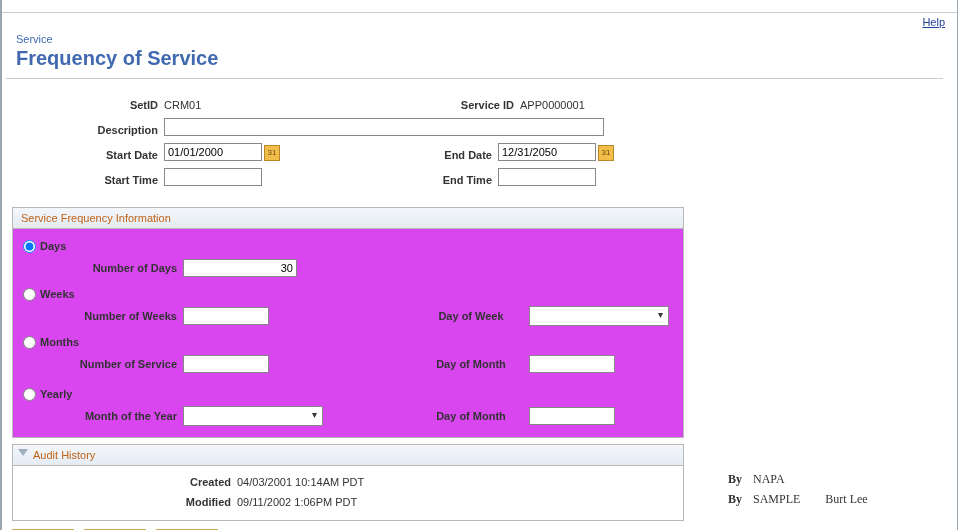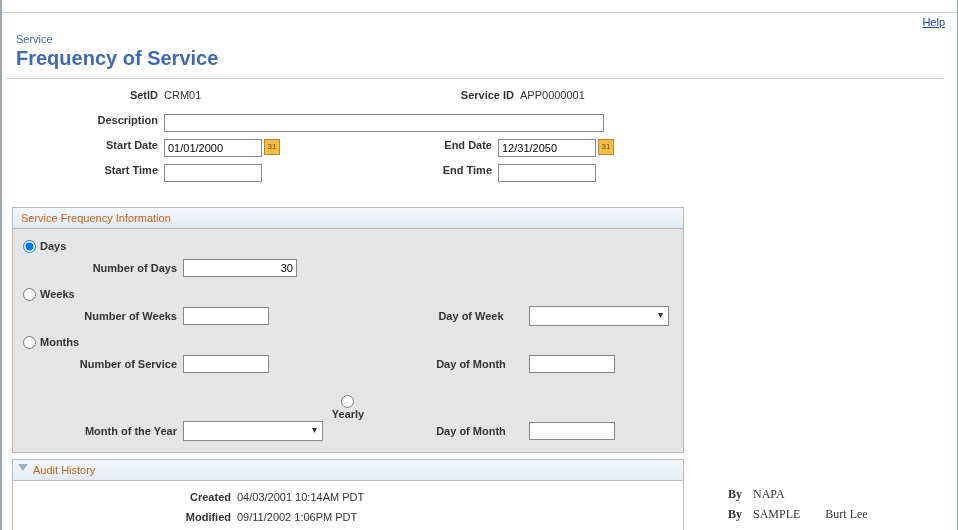--- a/index.html
+++ b/index.html
@@ -31,21 +31,21 @@
   padding: 2px 0 2px 10px;
 }
 .page-title {
   color: #4169b0;
   font-size: 20px;
   font-weight: 700;
   padding: 0 0 8px 10px;
   border-bottom: 1px solid #ccc;
 }
 .form-area { padding: 10px 0 10px 0; }
-.row { display: flex; align-items: flex-start; margin-bottom: 3px; min-height: 22px; }
+.row { display: flex; align-items: flex-end; margin-bottom: 3px; min-height: 22px; }
 .lbl { text-align: right; font-weight: bold; padding-right: 6px; }
 .lbl1 { width: 158px; }
 .val { color: #333; }
 input.text {
   font-family: inherit;
   font-size: 11px;
   border: 1px solid #888;
   height: 18px;
   padding: 1px 3px;
   background: #fff;
@@ -106,21 +106,21 @@
 .section-head.with-tri { position: relative; padding-left: 20px; }
 .tri {
   position: absolute;
   left: 5px; top: 4px;
   width: 0; height: 0;
   border-left: 5px solid transparent;
   border-right: 5px solid transparent;
   border-top: 7px solid #9db0c0;
   cursor: pointer;
 }
-.section-body { padding: 6px 8px 10px 8px; background: #e5e5e5; }
+.section-body { padding: 6px 8px 10px 8px; background: #d946ef; }
 .freq-row { display: flex; align-items: center; min-height: 22px; }
 .radio { margin: 0 4px 0 2px; }
 .radio-lbl { font-weight: bold; }
 .sub-lbl { font-weight: bold; width: 144px; text-align: right; padding-right: 6px; margin-left: 18px; }
 .sub-lbl2 { font-weight: bold; text-align: center; padding-right: 6px; }
 .col-gap { width: 150px; }
 .audit-wrap { position: relative; margin: 6px 0 0 6px; }
 .audit-box {
   border: 1px solid #b8b8b8;
   width: 672px;
@@ -224,21 +224,21 @@
         <span class="radio-lbl">Months</span>
       </div>
       <div class="freq-row">
         <span class="sub-lbl">Number of Service</span>
         <input class="text num-input-b" value="" style="">
         <div class="col-gap"></div>
         <span class="sub-lbl2" style="width:110px;">Day of Month</span>
         <input class="text dom-input" value="" style="">
       </div>
 
-      <div class="freq-row" style="margin-top:20px;flex-direction:column;">
+      <div class="freq-row" style="margin-top:8px;">
         <input type="radio" name="freq" class="radio" style="">
         <span class="radio-lbl">Yearly</span>
       </div>
       <div class="freq-row">
         <span class="sub-lbl">Month of the Year</span>
         <span class="select-wrap">
           <select class="select">
             <option></option>
           </select>
         </span>

